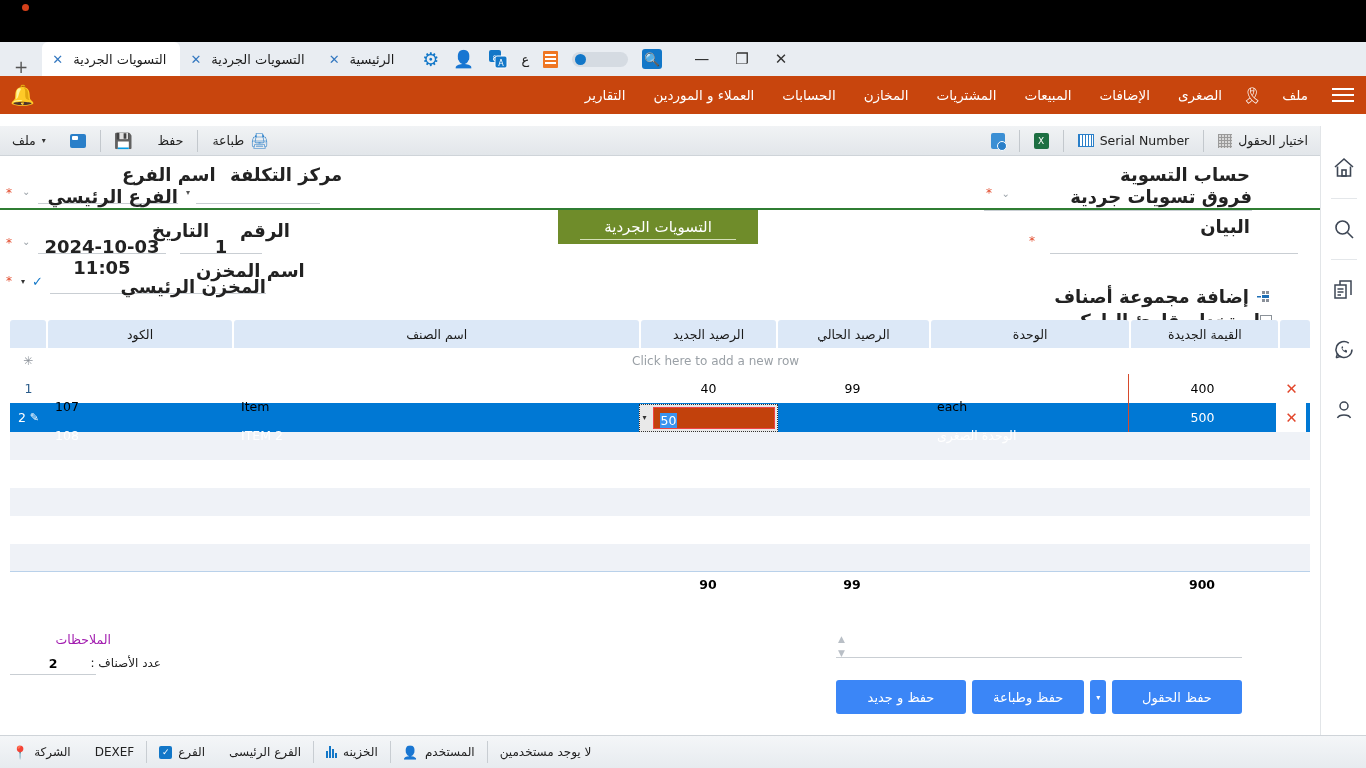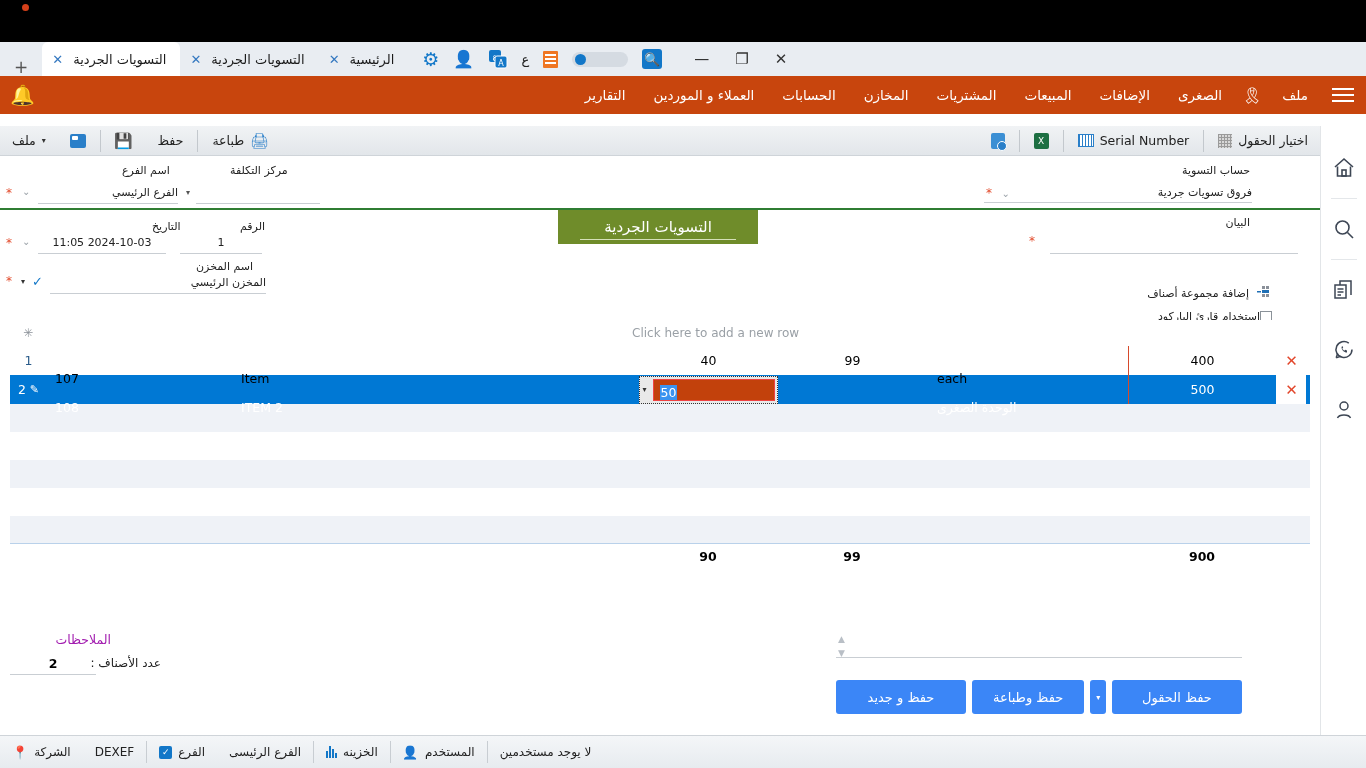--- a/index.html
+++ b/index.html
@@ -122,21 +122,21 @@
       color:#3d4654; }
   .rail-div { width: 26px; height:1px; background:#e4e7ea; }
 
   
   .form {
     position: absolute; top: 156px; left: 0; width: 1320px; height: 156px;
     background: #ffffff;
   }
   .green-line { position:absolute; left:0; width: 1320px; height: 2px; background: #2f7d32; }
 
-  .fld { position: absolute; font-size: 11px; color:#222; }
+  .fld { position: absolute; font-size: 18px; color:#222;font-weight:bold; }
   .fld-underline { border-bottom: 1px solid #c9ced3; }
   .req { color:#e24a2b; font-size: 12px; }
   .chev { color:#9aa1a8; font-size: 10px; }
   .check-blue { color:#1277c8; font-size: 13px; }
 
   .banner {
     position:absolute; top: 210px; left: 558px; width: 200px; height: 34px;
     background: #6f8c2a; color:#fff; display:flex; align-items:center; justify-content:center;
     font-size: 15px;
   }
@@ -441,20 +441,30 @@
   <span class="caret" style="position:absolute; top:121px; left:21px;">▾</span>
   <span class="req" style="position:absolute; top:118px; left:6px;">*</span>
 </div>
 
 <div class="banner">
   <span>التسويات الجردية</span>
 </div>
 
 <div class="grid">
 
+  <div class="ghead">
+    <div class="gh" style="width:36px;"></div>
+    <div class="gh" style="width:186px;">الكود</div>
+    <div class="gh" style="width:408px;">اسم الصنف</div>
+    <div class="gh" style="width:136px;">الرصيد الجديد</div>
+    <div class="gh" style="width:152px;">الرصيد الحالي</div>
+    <div class="gh" style="width:200px;">الوحدة</div>
+    <div class="gh" style="width:148px;">القيمة الجديدة</div>
+    <div class="gh" style="width:30px;"></div>
+  </div>
 
   <div class="gaddrow">
     <div style="width:36px; text-align:center; color:#8d939a;">✳</div>
     <div style="width:586px;"></div>
     <div>Click here to add a new row</div>
   </div>
 
   <div class="grow">
     <div class="gc center" style="width:36px; color:#2a5b8a;">1</div>
     <div class="gc left" style="width:186px; border-left:1px solid #e2e2e2;">107</div>

